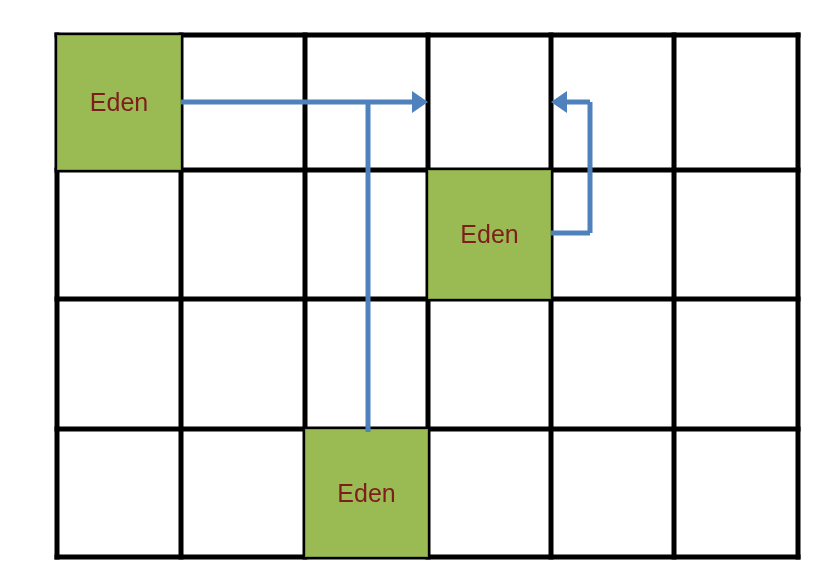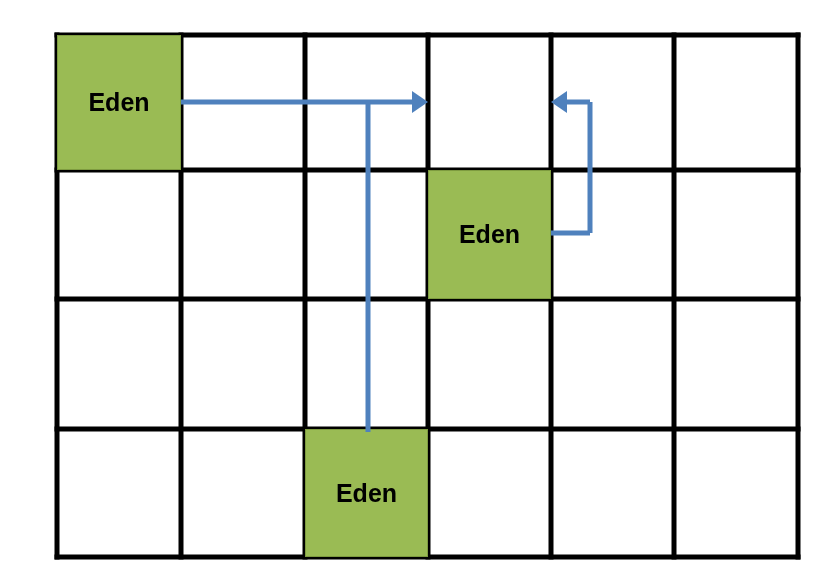--- a/index.html
+++ b/index.html
@@ -46,22 +46,22 @@
     box-sizing: border-box;
     background: #9ABB54;
     border: 1px solid #7E9B40;
     display: flex;
     align-items: center;
     justify-content: center;
   }
   .eden-label {
     font-family: "Liberation Sans", sans-serif;
     font-size: 25px;
-    font-weight: bold;
-    color: #000000;
+    font-weight: normal;
+    color: #7f1d1d;
     letter-spacing: 0px;
     line-height: 1;
     user-select: none;
   }
 </style>
 </head>
 <body>
 
 <div id="stage">
 

